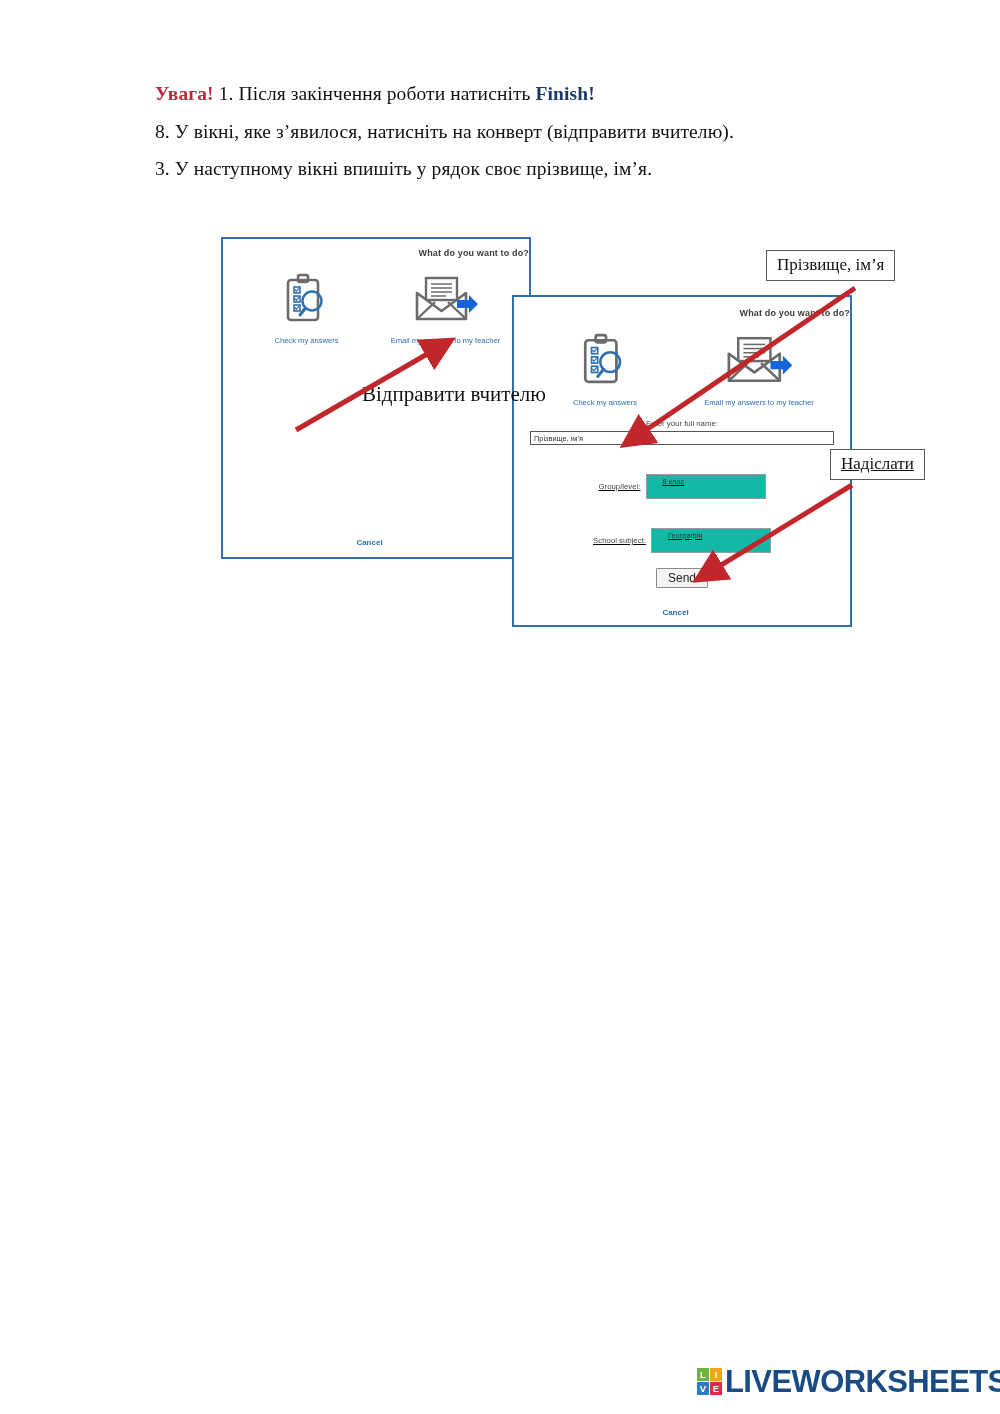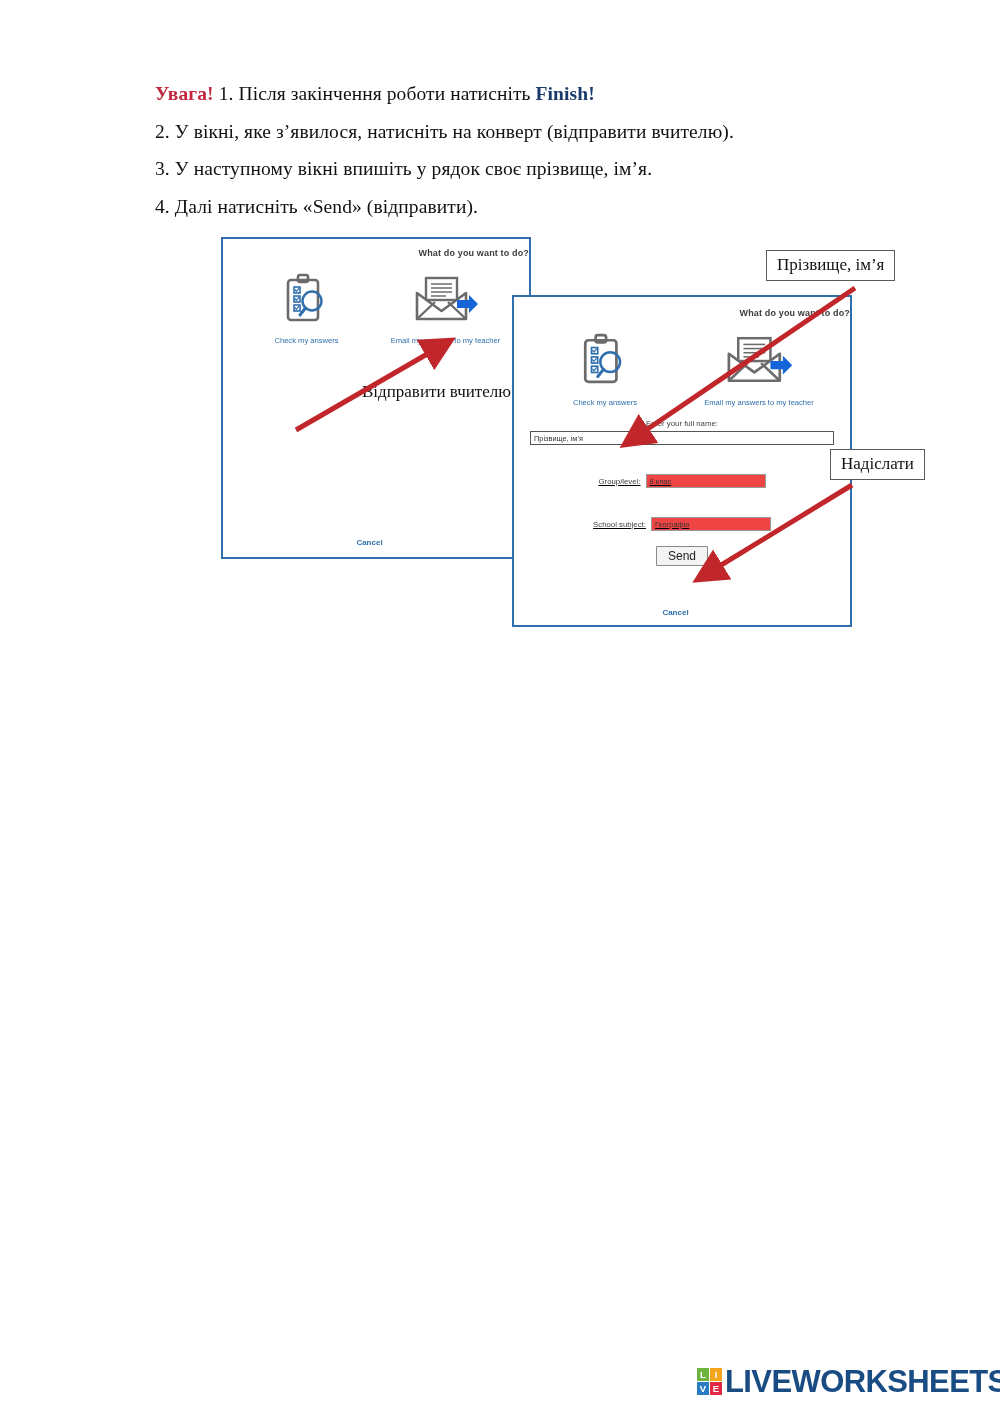--- a/index.html
+++ b/index.html
@@ -143,29 +143,29 @@
   }
   .field-row .lbl {
     font-family: "Liberation Sans", sans-serif;
     font-size: 7.8px;
     color: #444;
     margin-right: 5px;
     white-space: nowrap;
   }
   .field-row .inp {
     width: 120px;
-    height: 14px;
+    height: 25px;
     border: 1px solid #9a9a9a;
     box-sizing: border-box;
     font-family: "Liberation Sans", sans-serif;
     font-size: 7.4px;
     color: #333;
-    padding: 0 3px;
+    padding: 0 16px;
     line-height: 13px;
-    background: #ef4444;
+    background: #14b8a6;
   }
   .key-block { margin-top: 17px; }
   .send-wrap { text-align: center; margin-top: 15px; }
   .send-btn {
     display: inline-block;
     border: 1px solid #8a8a8a;
     background: #f4f4f4;
     font-family: "Liberation Sans", sans-serif;
     font-size: 12px;
     color: #222;
@@ -190,28 +190,28 @@
     background: #ffffff;
     border: 1px solid #5a5a5a;
     font-family: "Liberation Serif", serif;
     font-size: 17px;
     color: #111;
     padding: 4px 10px 5px 10px;
     white-space: nowrap;
     z-index: 7;
   }
   .callout-name { left: 766px; top: 250px; }
-  .callout-send { left: 830px; top: 449px; }
+  .callout-send { left: 830px; top: 449px; text-decoration: underline; }
 
   .inline-note {
     position: absolute;
     left: 362px;
     top: 382px;
     font-family: "Liberation Serif", serif;
-    font-size: 17px;
+    font-size: 21px;
     color: #111;
     white-space: nowrap;
     z-index: 6;
   }
 
   
   .arrows {
     position: absolute;
     left: 0; top: 0;
     width: 1000px; height: 1414px;
@@ -253,23 +253,22 @@
     line-height: 1;
   }
 </style>
 </head>
 <body>
 
 <div class="instructions">
   <div class="instr-line">
     <span class="attention">Увага!</span><span> 1. Після закінчення роботи натисніть </span><span class="finish">Finish!</span>
   </div>
-  <div class="instr-line">2. У вікні, яке з’явилося, натисніть на конверт (відправити вчителю).</div>
+  <div class="instr-line">8. У вікні, яке з’явилося, натисніть на конверт (відправити вчителю).</div>
   <div class="instr-line">3. У наступному вікні впишіть у рядок своє прізвище, ім’я.</div>
-  <div class="instr-line">4. Далі натисніть «Send» (відправити).</div>
 </div>
 
 <div class="collage">
 
   <div class="dialog dialog-1">
     <div class="dlg-title">What do you want to do?</div>
     <div class="options">
 
       <div class="opt">
         <div class="icon-box">

